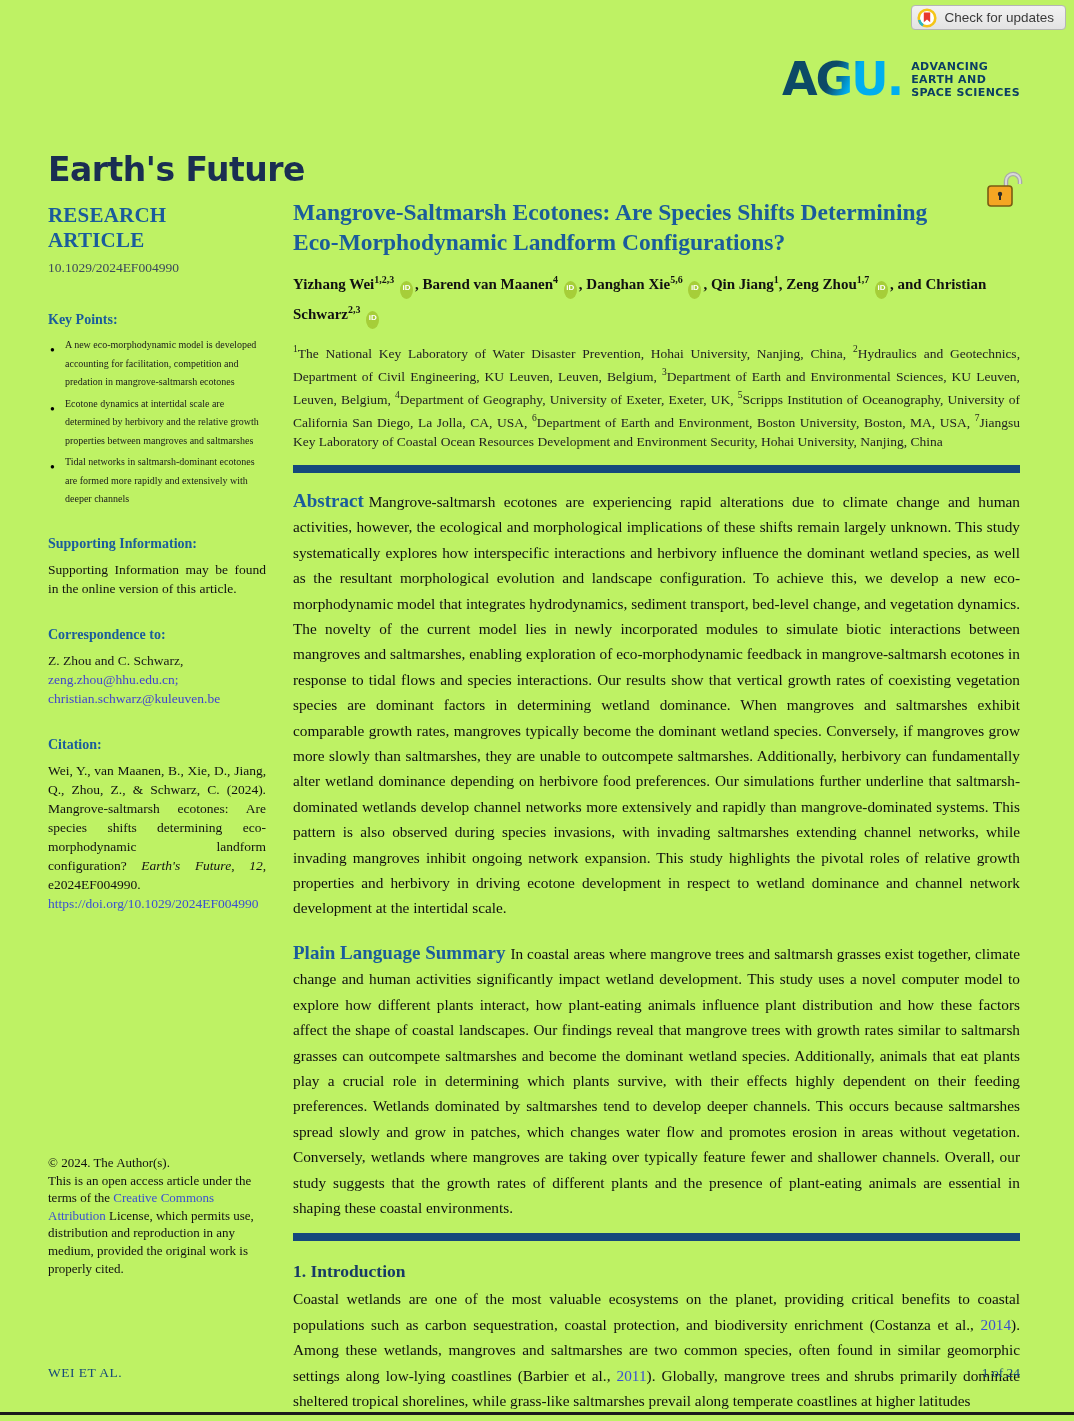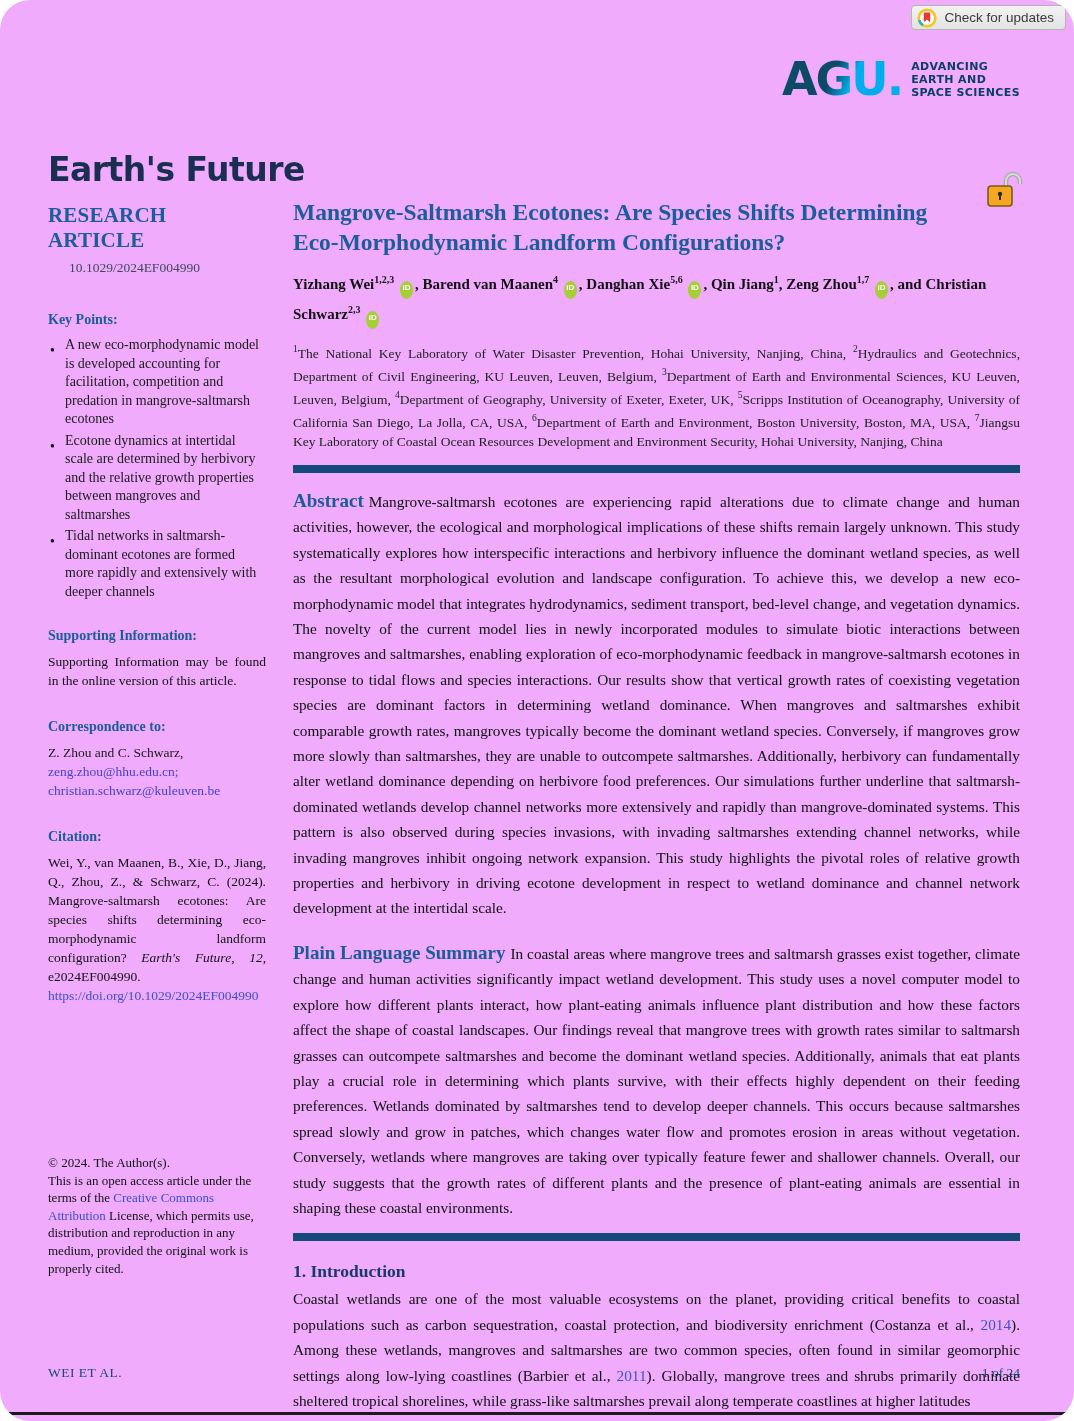--- a/index.html
+++ b/index.html
@@ -1,21 +1,20 @@
 <!DOCTYPE html>
 <html><head>
 <meta charset="utf-8">
 <style>
   * { margin:0; padding:0; box-sizing:border-box; }
   body { background:#fff; }
   #page {
-    position:relative; width:1074px; height:1421px; background:#f0abfc;
+    position:relative; width:1074px; height:1421px; background:#bef264;
     font-family:"Liberation Serif", serif; color:#1a1a1a; overflow:hidden;
     margin:0 auto;
-    border-radius:30px;
   }
 
   
   .update-badge {
     position:absolute; top:5px; right:8px; height:25px;
     display:flex; align-items:center; gap:7px;
     background:linear-gradient(#f2f2f2,#e3e3e3);
     border:1px solid #b5b5b5; border-radius:4px; padding:2px 11px 2px 5px;
     font-family:"Liberation Sans", sans-serif; font-size:13.5px; color:#3a3a3a;
     cursor:pointer;
@@ -40,28 +39,28 @@
     position:absolute; left:48px; top:150px;
     font-family:"DejaVu Sans", sans-serif; font-weight:bold; font-size:33px;
     color:#1a2e52; letter-spacing:-0.5px;
   }
 
   
   .left-col { position:absolute; left:48px; top:203px; width:218px; }
   .main-col { position:absolute; left:293px; top:197px; width:727px; }
 
   .article-type { font-weight:bold; font-size:21px; color:#1b5c9c; letter-spacing:0.2px; }
-  .doi { font-size:13.5px; color:#3d4a5c; margin-top:7px;margin-left:21px; }
+  .doi { font-size:13.5px; color:#3d4a5c; margin-top:7px; }
 
   .side-heading { font-weight:bold; font-size:14px; color:#1b5c9c; }
   .side-text { font-size:13.5px; line-height:19px; text-align:justify; color:#111; }
 
   .key-points { margin-top:36px; }
   .key-points ul { margin-top:8px; padding-left:17px; list-style:none; }
-  .key-points li { font-size:14px; line-height:18.5px; margin-bottom:3px; position:relative; }
+  .key-points li { font-size:10px; line-height:18.5px; margin-bottom:3px; position:relative; }
   .key-points li::before { content:"●"; font-size:8px; position:absolute; left:-15px; top:5px; color:#000; }
 
   .supp-info { margin-top:27px; }
   .supp-info .side-text { margin-top:8px; }
 
   .correspondence { margin-top:29px; }
   .corr-line { font-size:13.5px; line-height:19px; margin-top:8px; }
   .email-link { display:block; font-size:13.5px; line-height:19px; color:#4343cf; cursor:pointer; }
 
   .citation { margin-top:29px; }

